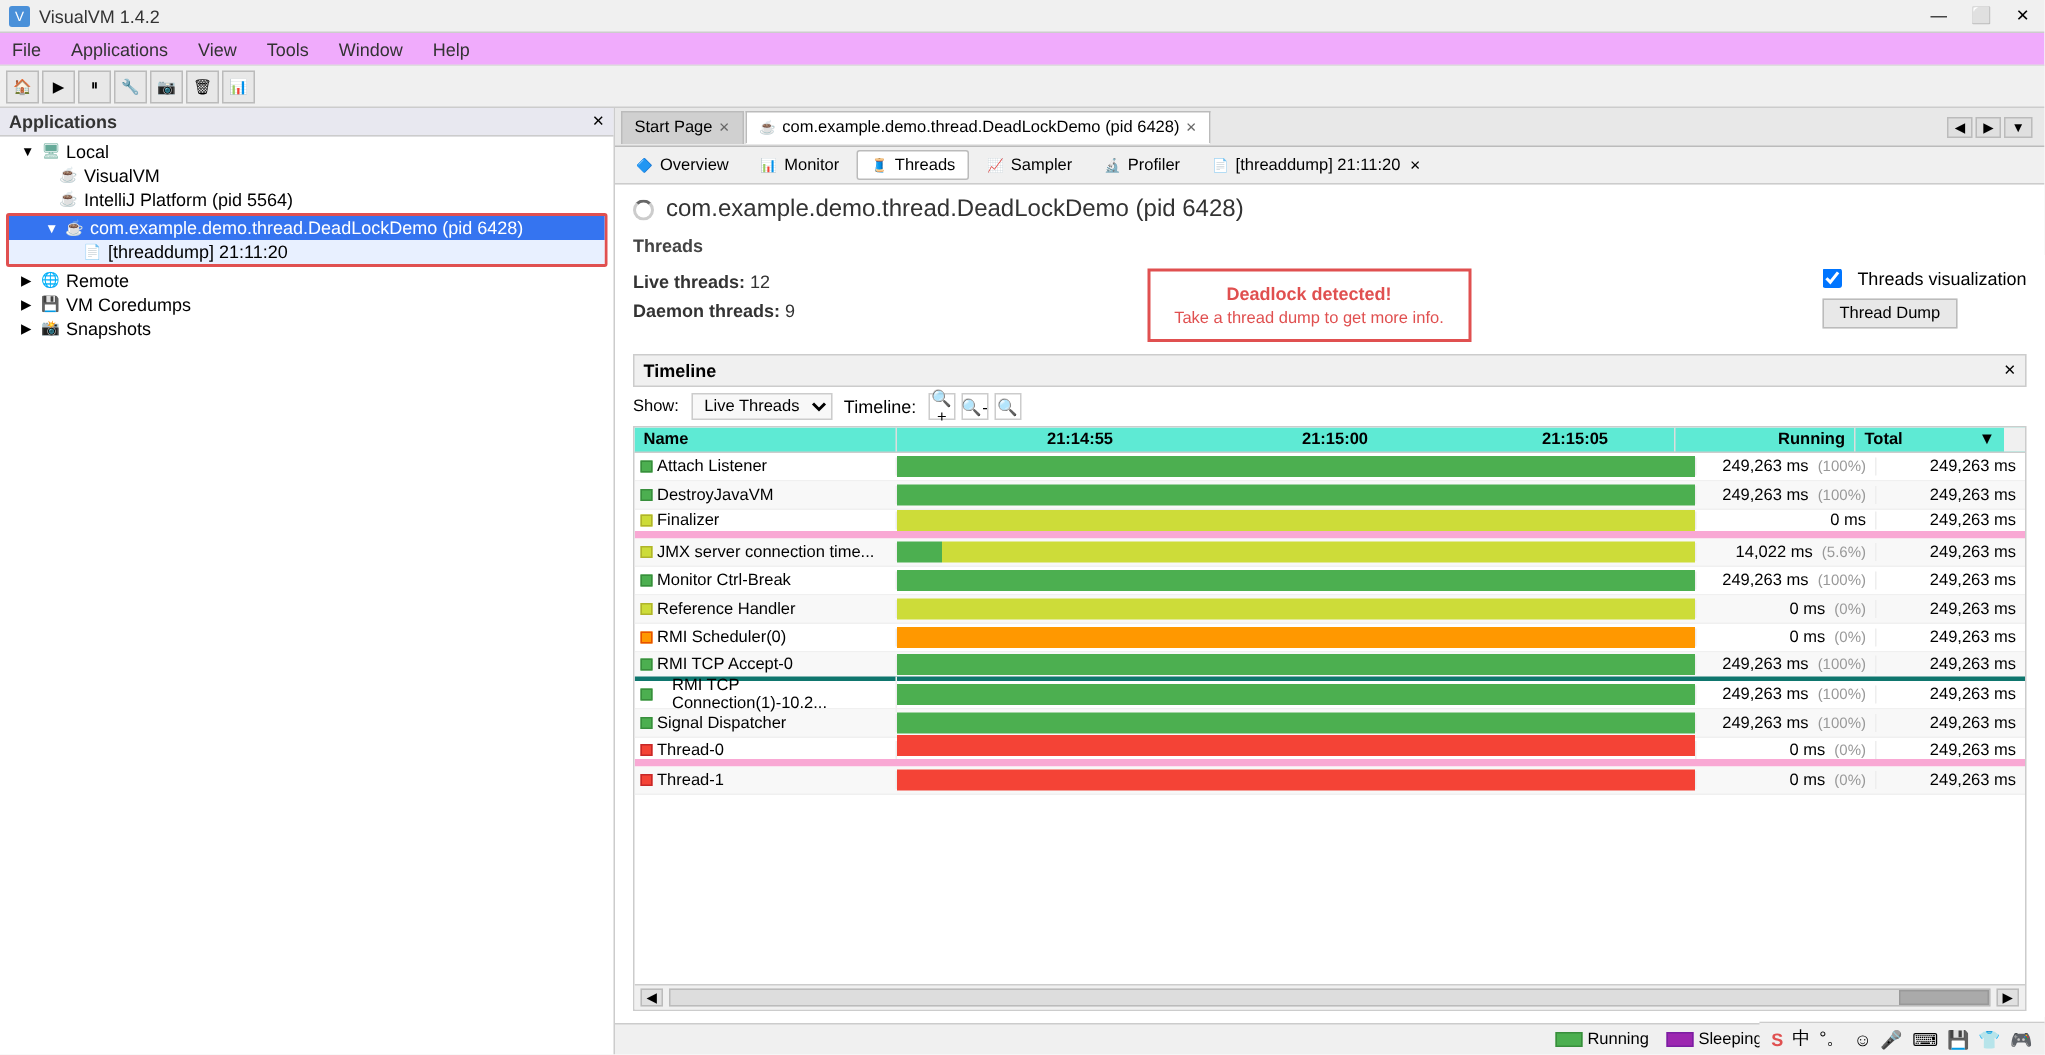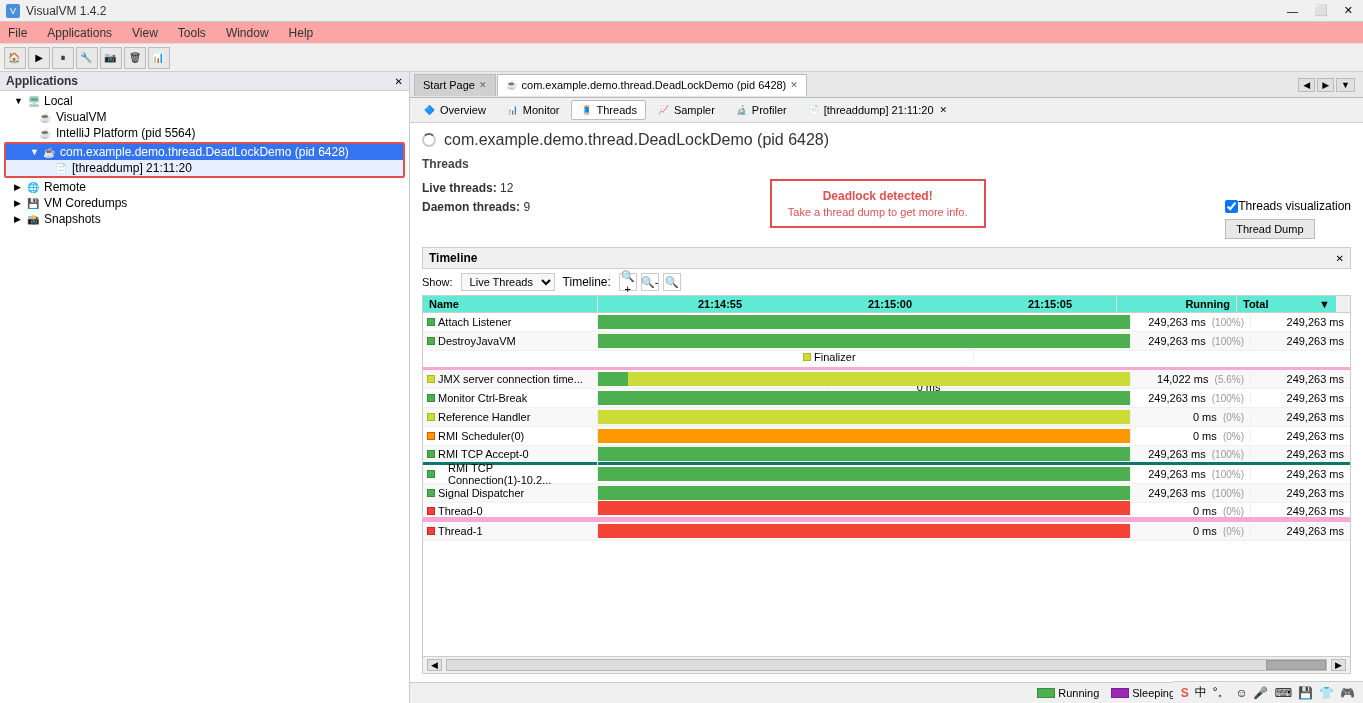--- a/index.html
+++ b/index.html
@@ -7,21 +7,21 @@
 
     
     .titlebar { background: #f0f0f0; height: 22px; display: flex; align-items: center; padding: 0 6px; border-bottom: 1px solid #ccc; justify-content: space-between; }
     .titlebar-left { display: flex; align-items: center; gap: 6px; }
     .titlebar-icon { width: 14px; height: 14px; background: #4a90d9; border-radius: 2px; font-size: 9px; color: white; display: flex; align-items: center; justify-content: center; }
     .titlebar-title { font-size: 12px; color: #333; }
     .titlebar-controls { display: flex; gap: 8px; align-items: center; }
     .titlebar-btn { font-size: 11px; cursor: pointer; padding: 0 4px; }
 
     
-    .menubar { background: #fca5a5; height: 22px; display: flex; align-items: center; padding: 0 4px; border-bottom: 1px solid #ddd; gap: 12px; }
+    .menubar { background: #f0abfc; height: 22px; display: flex; align-items: center; padding: 0 4px; border-bottom: 1px solid #ddd; gap: 12px; }
     .menubar-item { font-size: 12px; color: #333; cursor: pointer; padding: 2px 4px; }
 
     
     .toolbar { background: #f0f0f0; height: 28px; display: flex; align-items: center; padding: 2px 4px; gap: 2px; border-bottom: 1px solid #ccc; }
     .toolbar-btn { width: 22px; height: 22px; border: 1px solid #bbb; background: #e8e8e8; cursor: pointer; display: flex; align-items: center; justify-content: center; font-size: 10px; }
 
     
     .main-layout { display: flex; height: calc(703px - 72px); }
 
     
@@ -256,21 +256,21 @@
           <div>
             <span class="label">Daemon threads:</span>
             <span>9</span>
           </div>
         </div>
         <div class="deadlock-box">
           <div class="deadlock-title">Deadlock detected!</div>
           <div class="deadlock-msg">Take a thread dump to get more info.</div>
         </div>
         <div style="display: flex; flex-direction: column; align-items: flex-end; gap: 6px;">
-          <div style="display: flex; align-items: flex-end; gap: 0; margin-top: 20px;">
+          <div style="display: flex; align-items: flex-start; gap: 10px;">
             <input type="checkbox" checked="" style="">
             <span>Threads visualization</span>
           </div>
           <button class="thread-dump-btn">Thread Dump</button>
         </div>
       </div>
 
       <div class="timeline-header">
         <span class="timeline-label">Timeline</span>
         <span class="timeline-close">✕</span>
@@ -325,21 +325,21 @@
               <span style="width: 8px; height: 8px; background: #4caf50; border: 1px solid #388e3c; display: inline-block;"></span>
               <span>DestroyJavaVM</span>
             </div>
             <div style="flex: 1; padding: 2px 0;">
               <div style="height: 14px; background: #4caf50; width: 100%;"></div>
             </div>
             <div style="width: 120px; min-width: 120px; padding: 0 6px; text-align: right; font-size: 11px; border-left: 1px solid #eee;">249,263 ms &nbsp;<span style="color:#999; font-size:10px;">(100%)</span></div>
             <div style="width: 100px; min-width: 100px; padding: 0 6px; text-align: right; font-size: 11px; border-left: 1px solid #eee;">249,263 ms</div>
           </div>
 
-          <div style="display: flex; align-items: center; height: 19px; border-bottom: 3px solid #f9a8d4; flex-direction: column;">
+          <div style="display: flex; align-items: center; height: 19px; border-bottom: 5px solid #f9a8d4;">
             <div style="width: 175px; min-width: 175px; padding: 0 4px; display: flex; align-items: center; gap: 3px; font-size: 11px; border-right: 1px solid #eee;">
               <span style="width: 8px; height: 8px; background: #cddc39; border: 1px solid #afb42b; display: inline-block;"></span>
               <span>Finalizer</span>
             </div>
             <div style="flex: 1; padding: 2px 0;">
               <div style="height: 14px; background: #cddc39; width: 100%;"></div>
             </div>
             <div style="width: 120px; min-width: 120px; padding: 0 6px; text-align: right; font-size: 11px; border-left: 1px solid #eee;">0 ms</div>
             <div style="width: 100px; min-width: 100px; padding: 0 6px; text-align: right; font-size: 11px; border-left: 1px solid #eee;">249,263 ms</div>
           </div>

